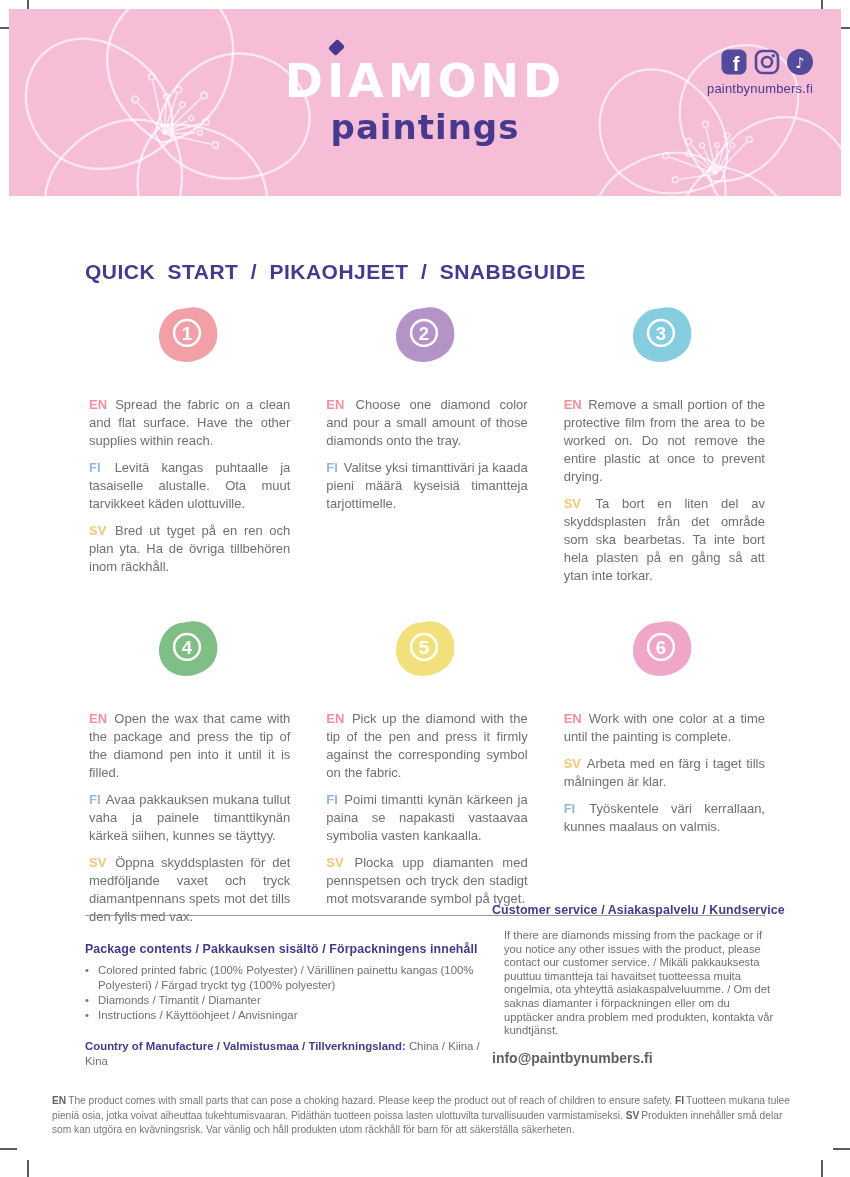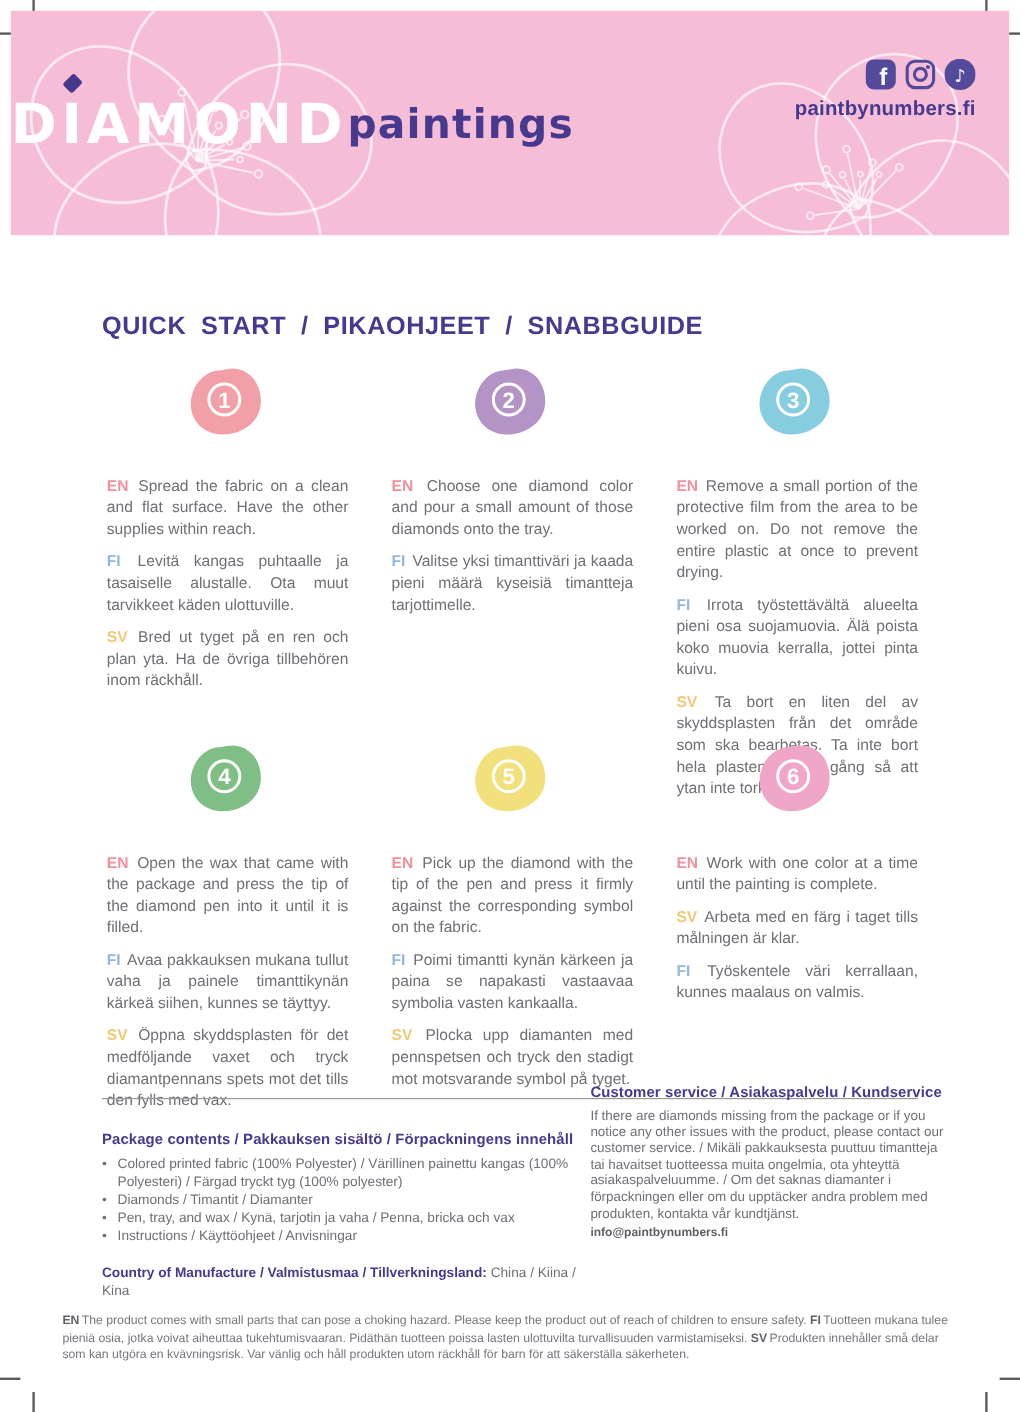--- a/index.html
+++ b/index.html
@@ -13,42 +13,42 @@
   .crop{position:absolute;background:#5c5c5c;}
   .crop.v{width:2px;height:17px;}
   .crop.h{width:17px;height:2px;}
   
   .banner{
     position:absolute;top:9px;left:9px;right:9px;height:187px;
     background:var(--banner-pink);overflow:hidden;
   }
   .flower{position:absolute;pointer-events:none;}
   .logo{
-    position:absolute;inset:0;display:flex;flex-direction:row;
-    align-items:center;justify-content:flex-start;padding-top:1px;
+    position:absolute;inset:0;display:flex;flex-direction:column;
+    align-items:center;justify-content:center;padding-top:1px;
   }
   .logo-word{
     font-family:"DejaVu Sans",sans-serif;font-weight:800;
     font-size:46px;line-height:1;color:#ffffff;letter-spacing:4px;
   }
   .logo-i{position:relative;display:inline-block;}
   .diamond-dot{
     position:absolute;top:-16px;left:50%;width:11px;height:11px;margin-left:-7px;
     background:var(--brand-purple);
     transform:rotate(45deg) scaleY(1.2);border-radius:2px;
   }
   .logo-sub{
     font-family:"DejaVu Sans",sans-serif;font-weight:600;
     font-size:34px;line-height:1.15;color:var(--brand-purple);letter-spacing:1px;
     margin-top:4px;
   }
   .social{position:absolute;top:40px;right:28px;text-align:right;}
   .social-icons{display:flex;gap:7px;justify-content:flex-end;}
   .website{
-    margin-top:6px;font-size:17px;font-weight:bold;color:var(--brand-purple);
+    margin-top:6px;font-size:13px;font-weight:normal;color:var(--brand-purple);
     letter-spacing:.2px;
   }
   
   .page-title{
     position:absolute;left:85px;top:218px;
     font-size:21px;font-weight:800;color:var(--brand-purple);
     letter-spacing:.5px;word-spacing:6px;margin-top:42px;
   }
   
   .steps-row{
@@ -81,24 +81,24 @@
   .pkg-list{list-style:none;margin:0;padding:0;}
   .pkg-list li{
     font-size:11.4px;line-height:14.7px;color:var(--body-gray);
     padding-left:13px;text-indent:-13px;margin-bottom:0.5px;
   }
   .pkg-list li .bullet{display:inline-block;width:13px;text-indent:0;}
   .country{margin-top:16px;font-size:11.4px;line-height:15px;}
   .country .c-label{font-weight:bold;color:var(--brand-purple);}
   .country .c-value{color:var(--body-gray);}
   .cs-body{
-    margin:0;font-size:11.2px;line-height:13.6px;color:var(--body-gray);
+    margin:12px;font-size:11.2px;line-height:13.6px;color:var(--body-gray);
   }
   .cs-email{
-    margin-top:3px;font-size:10px;font-weight:bold;color:var(--email-gray);
+    margin-top:3px;font-size:14px;font-weight:bold;color:var(--email-gray);
   }
   
   .fine-print{
     position:absolute;left:52px;right:54px;top:1084px;
     font-size:10.2px;line-height:14.6px;color:var(--fine-gray);
   }
   .fp-lbl{font-weight:bold;color:#62626a;margin-right:2px;}
   svg{display:block;}
 </style>
 </head>
@@ -230,21 +230,20 @@
     </div>
   </div>
   <div class="step">
     <svg class="blob-wrap" viewBox="0 0 64 58">
       <use href="#blob" fill="#87cde0"></use>
       <circle cx="31" cy="27" r="12.5" fill="none" stroke="#ffffff" stroke-width="2.4"></circle>
       <text x="31" y="33.5" text-anchor="middle" fill="#ffffff" font-size="18" font-weight="bold" font-family="Liberation Sans, sans-serif">3</text>
     </svg>
     <div class="step-text">
       <p><span class="lbl lbl-en">EN</span> <span>Remove a small portion of the protective film from the area to be worked on. Do not remove the entire plastic at once to prevent drying.</span></p>
-      <p><span class="lbl lbl-fi">FI</span> <span>Irrota työstettävältä alueelta pieni osa suojamuovia. Älä poista koko muovia kerralla, jottei pinta kuivu.</span></p>
       <p><span class="lbl lbl-sv">SV</span> <span>Ta bort en liten del av skyddsplasten från det område som ska bearbetas. Ta inte bort hela plasten på en gång så att ytan inte torkar.</span></p>
     </div>
   </div>
 </section>
 
 <section class="steps-row r2">
   <div class="step">
     <svg class="blob-wrap" viewBox="0 0 64 58">
       <use href="#blob" fill="#7fbe85"></use>
       <circle cx="31" cy="27" r="12.5" fill="none" stroke="#ffffff" stroke-width="2.4"></circle>
@@ -282,21 +281,20 @@
   </div>
 </section>
 
 <div class="divider"></div>
 
 <section class="pkg-col">
   <h2 class="info-heading">Package contents / Pakkauksen sisältö / Förpackningens innehåll</h2>
   <ul class="pkg-list">
     <li><span class="bullet">•</span><span>Colored printed fabric (100% Polyester) / Värillinen painettu kangas (100% Polyesteri) / Färgad tryckt tyg (100% polyester)</span></li>
     <li><span class="bullet">•</span><span>Diamonds / Timantit / Diamanter</span></li>
-    <li><span class="bullet">•</span><span>Pen, tray, and wax / Kynä, tarjotin ja vaha / Penna, bricka och vax</span></li>
     <li><span class="bullet">•</span><span>Instructions / Käyttöohjeet / Anvisningar</span></li>
   </ul>
   <p class="country">
     <span class="c-label">Country of Manufacture / Valmistusmaa / Tillverkningsland:</span>
     <span class="c-value">China / Kiina / Kina</span>
   </p>
 </section>
 
 <section class="cs-col">
   <h2 class="info-heading">Customer service / Asiakaspalvelu / Kundservice</h2>

